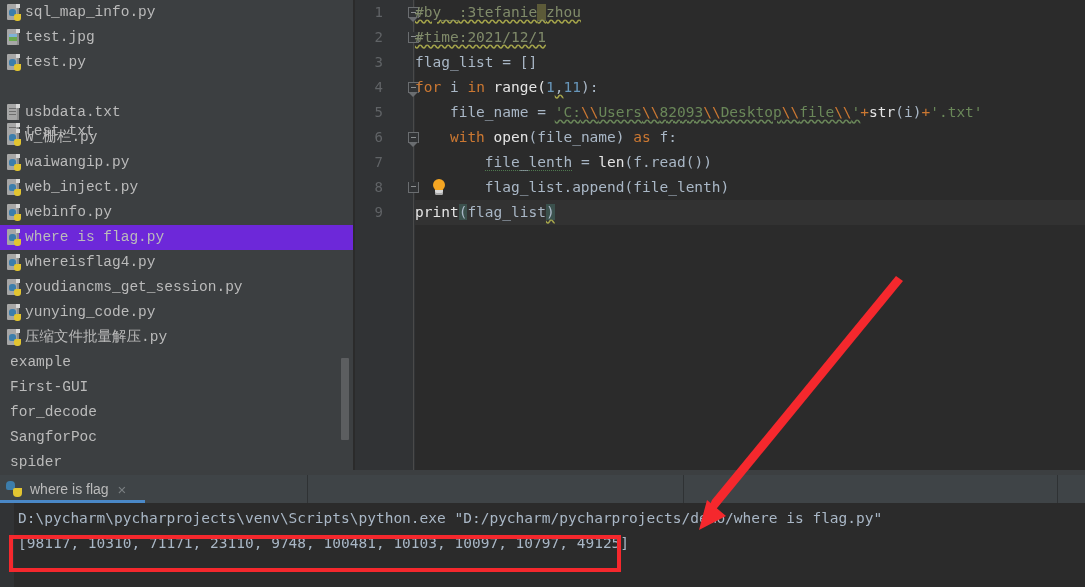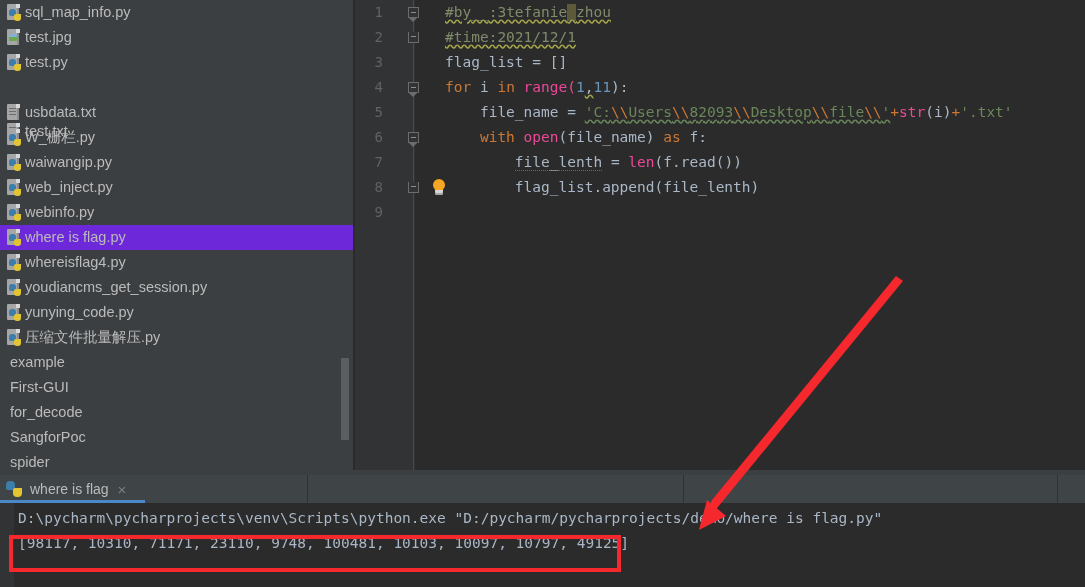--- a/index.html
+++ b/index.html
@@ -8,21 +8,21 @@
     background:#3c3f41;
     font-family:"Liberation Sans", sans-serif;
     font-size:13px;
     -webkit-font-smoothing:antialiased;
   }
   .ide{position:relative;width:1085px;height:587px;}
 
   
   .tree{
     position:absolute;left:0;top:0;width:424px;height:470px;
-    background:#3c3f41;overflow:hidden;
+    background:#3c3f41;overflow:hidden;font-family:Liberation Mono, monospace;
   }
   .tree-row{
     position:relative;height:25px;line-height:25px;
     display:flex;align-items:center;
     padding-left:6px;color:#bbbbbb;font-size:14.5px;white-space:nowrap;
   }
   .tree-row.selected{background:#6d28d9;}
   .tree-row .label{padding-left:4px;}
   .tree-row.plain .label{padding-left:4px;}
 
@@ -112,31 +112,31 @@
   }
   .bulb .base{
     position:absolute;left:4px;top:11px;width:8px;height:5px;background:#d8d8d8;
     border-radius:0 0 2px 2px;
     box-shadow:inset 0 -2px 0 #a8a8a8;
   }
 
   .codearea{position:absolute;left:60px;top:0;right:0;height:470px;}
   .cl{
     position:absolute;left:0;right:0;height:25px;line-height:25px;
-    white-space:pre;color:#a9b7c6;margin-left:30px;
+    white-space:pre;color:#a9b7c6;
   }
   .cl.current{background:#323232;}
 
   
   .t-com{color:#808b6a;}
   .t-kw{color:#cc7832;}
   .t-num{color:#6897bb;}
   .t-str{color:#6a8759;}
   .t-esc{color:#cc7832;}
-  .t-fn{color:#ec4899;}
+  .t-fn{color:#e5e5e5;}
   .t-def{color:#a9b7c6;}
   .t-brace{background:#3b514d;}
   .sel-char{background:#5c5a38;}
   .wavy{
     text-decoration:underline;
     text-decoration-style:wavy;
     text-decoration-color:#a5a54a;
     text-underline-offset:2px;
   }
   .wavy-g{
@@ -412,20 +412,21 @@
       <div class="cl" style="top:75px;"><span class="t-kw">for</span><span class="t-def"> i </span><span class="t-kw">in</span><span class="t-fn"> range(</span><span class="t-num">1</span><span class="t-def wavy">,</span><span class="t-num">11</span><span class="t-def">):</span></div>
 
       <div class="cl" style="top:100px;"><span>    </span><span class="t-def">file_name</span><span class="t-def"> = </span><span class="t-str wavy-g">'C:</span><span class="t-esc wavy-g">\\</span><span class="t-str wavy-g">Users</span><span class="t-esc wavy-g">\\</span><span class="t-str wavy-g">82093</span><span class="t-esc wavy-g">\\</span><span class="t-str wavy-g">Desktop</span><span class="t-esc wavy-g">\\</span><span class="t-str wavy-g">file</span><span class="t-esc wavy-g">\\</span><span class="t-str wavy-g">'</span><span class="t-kw">+</span><span class="t-fn">str</span><span class="t-def">(i)</span><span class="t-kw">+</span><span class="t-str">'.txt'</span></div>
 
       <div class="cl" style="top:125px;"><span>    </span><span class="t-kw">with</span><span class="t-fn"> open</span><span class="t-def">(file_name) </span><span class="t-kw">as</span><span class="t-def"> f:</span></div>
 
       <div class="cl" style="top:150px;"><span>        </span><span class="t-def sq">file_lenth</span><span class="t-def"> = </span><span class="t-fn">len</span><span class="t-def">(f.read())</span></div>
 
       <div class="cl" style="top:175px;"><span>        </span><span class="t-def">flag_list.append(file_lenth)</span></div>
 
+      <div class="cl current" style="top:200px;"><span class="t-fn">print</span><span class="t-def t-brace">(</span><span class="t-def">flag_list</span><span class="t-def t-brace wavy">)</span></div>
 
     </div>
   </div>
 
   <div class="hsplit"></div>
 
   <div class="runwin">
 
     <div class="runtabs">
       <div class="runtab">

